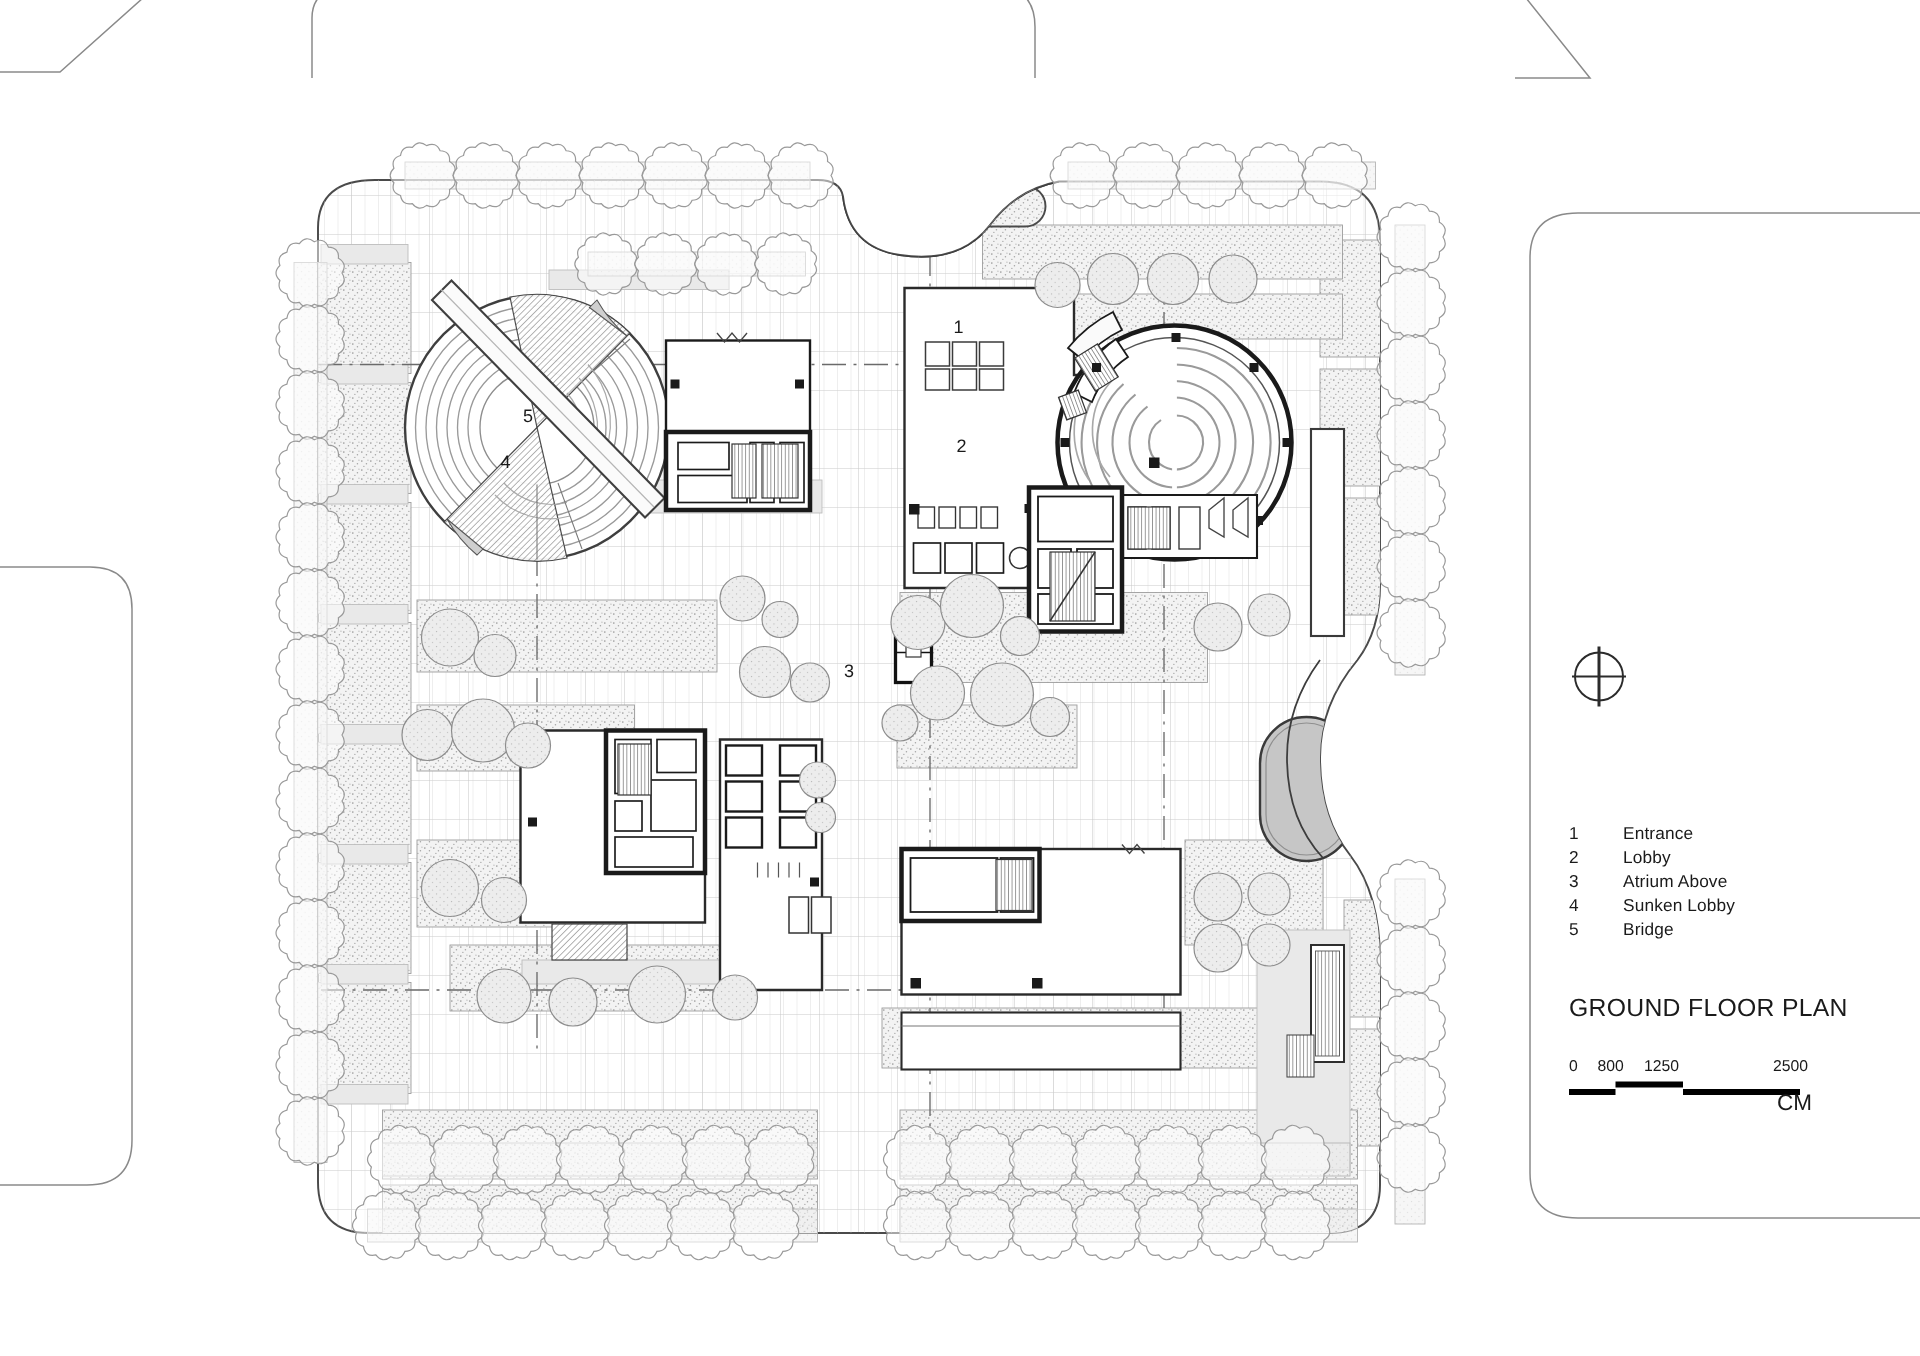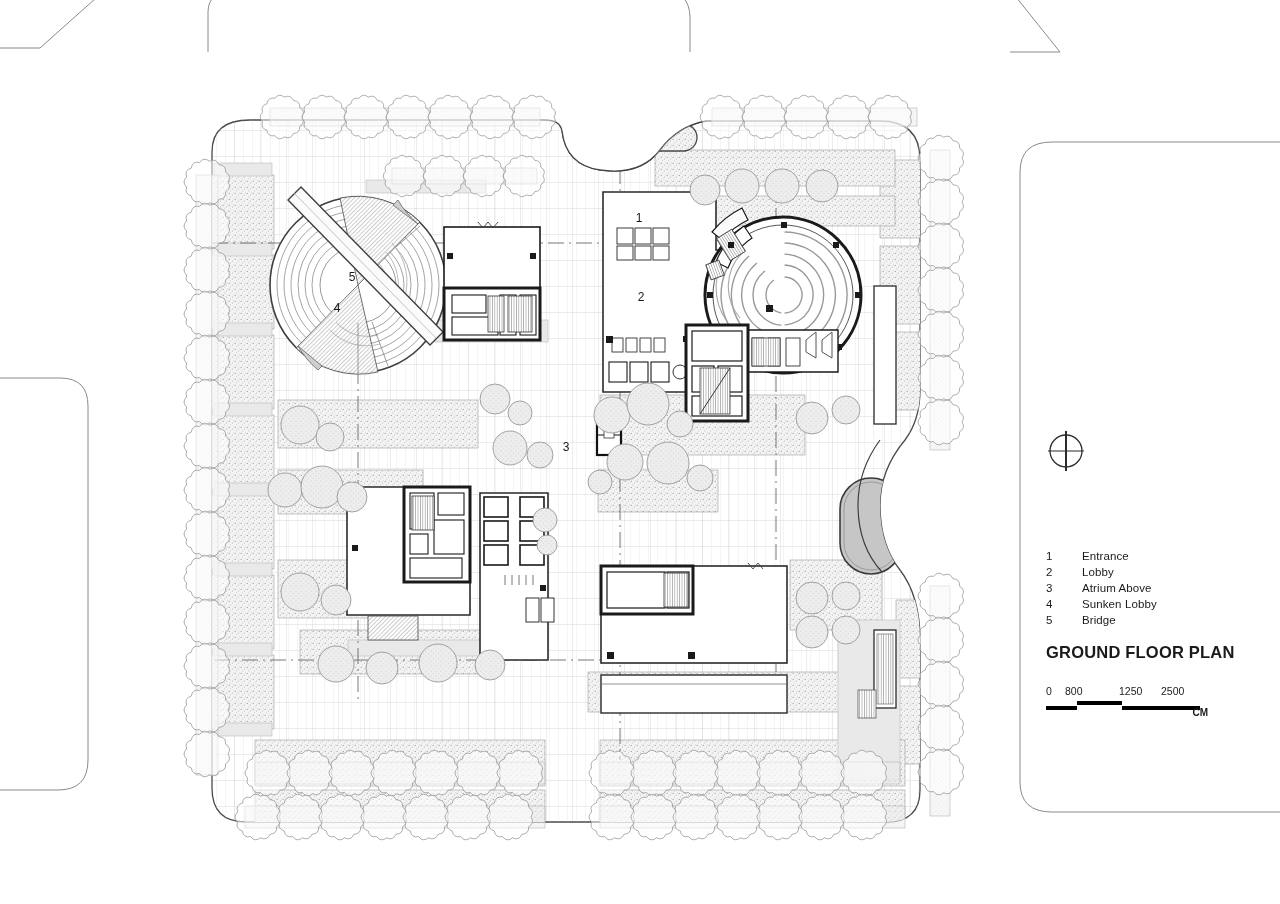--- a/index.html
+++ b/index.html
@@ -27,34 +27,34 @@
   .legend-item {
     display: flex;
     font-size: 11.5px;
     line-height: 16px;
     letter-spacing: .1px;
   }
   .legend-num { width: 15px; flex: none; }
   .legend-label { white-space: nowrap; padding-left: 21px; }
 
   .plan-title {
-    margin-top: 15px;
+    margin-top: 35px;
     font-size: 16.5px;
-    font-weight: bold;
+    font-weight: normal;
     letter-spacing: .2px;
   }
 
   .scalebar { margin-top: 23px; position: relative; width: 164px; }
   .scale-nums { position: relative; height: 14px; font-size: 10.5px; }
   .scale-nums span { position: absolute; top: 0; }
   .scale-graphic { position: relative; height: 12px; margin-top: 2px; }
   .seg { position: absolute; background: #000; height: 4px; }
   .scale-unit {
     position: absolute; right: 2px; top: 22px;
-    font-size: 10px; font-weight: bold;
+    font-size: 15px; font-weight: normal;
   }
 </style>
 </head>
 <body>
 
 <div id="sheet">
 <svg width="1280" height="904" viewBox="0 0 1280 904" xmlns="http://www.w3.org/2000/svg">
 
   <defs>
 
@@ -593,22 +593,22 @@
       <span class="legend-label">Bridge</span>
     </li>
   </ul>
 
   <div class="plan-title">GROUND FLOOR PLAN</div>
 
   <div class="scalebar">
     <div class="scale-nums">
       <span style="left:0px">0</span>
       <span style="left:19px">800</span>
-      <span style="left:73px">1250</span>
-      <span style="left:115px">2500</span>
+      <span style="left:50px">1250</span>
+      <span style="left:136px">2500</span>
     </div>
     <div class="scale-graphic">
       <div class="seg" style="left:0px;   top:5px; width:31px;"></div>
       <div class="seg" style="left:31px;  top:0px; width:45px;"></div>
       <div class="seg" style="left:76px; top:5px; width:78px;"></div>
     </div>
     <div class="scale-unit">CM</div>
   </div>
 </div>
 

